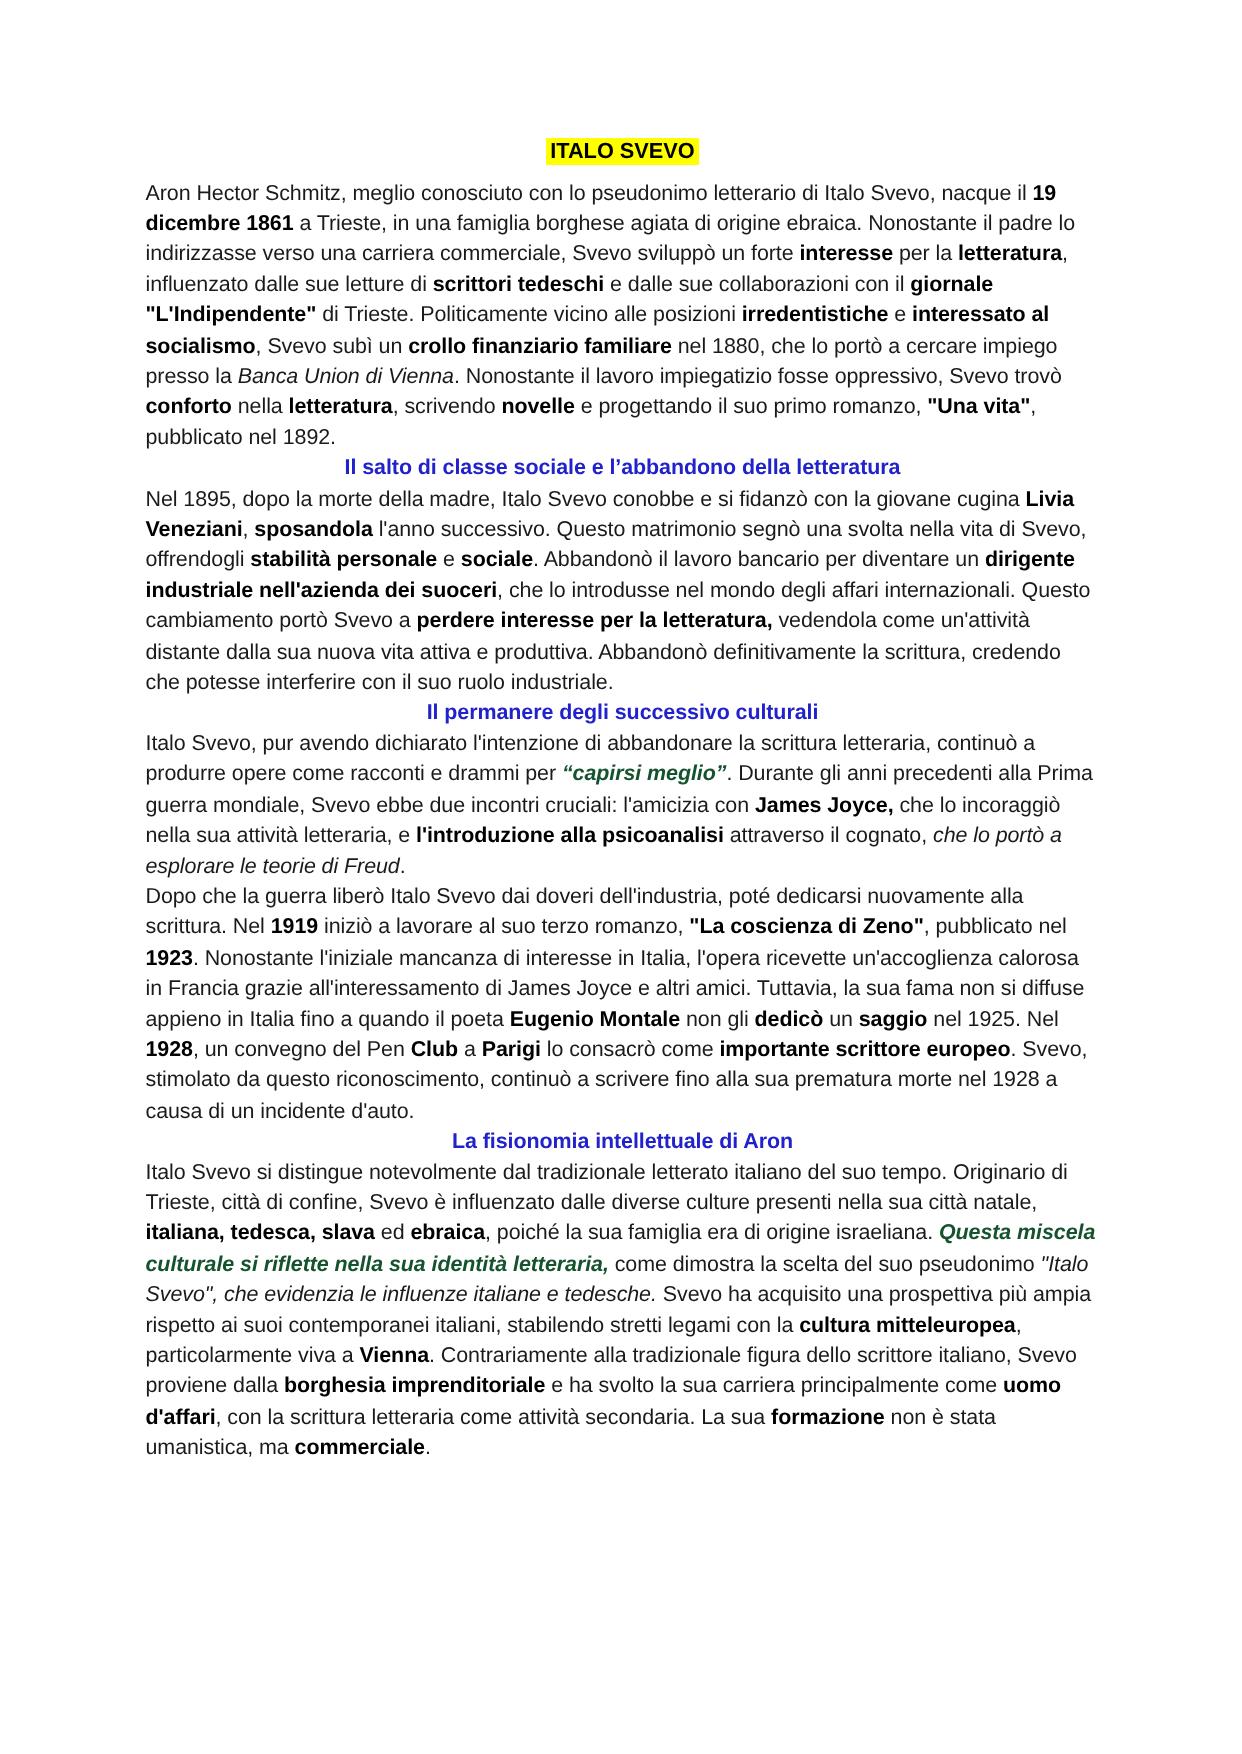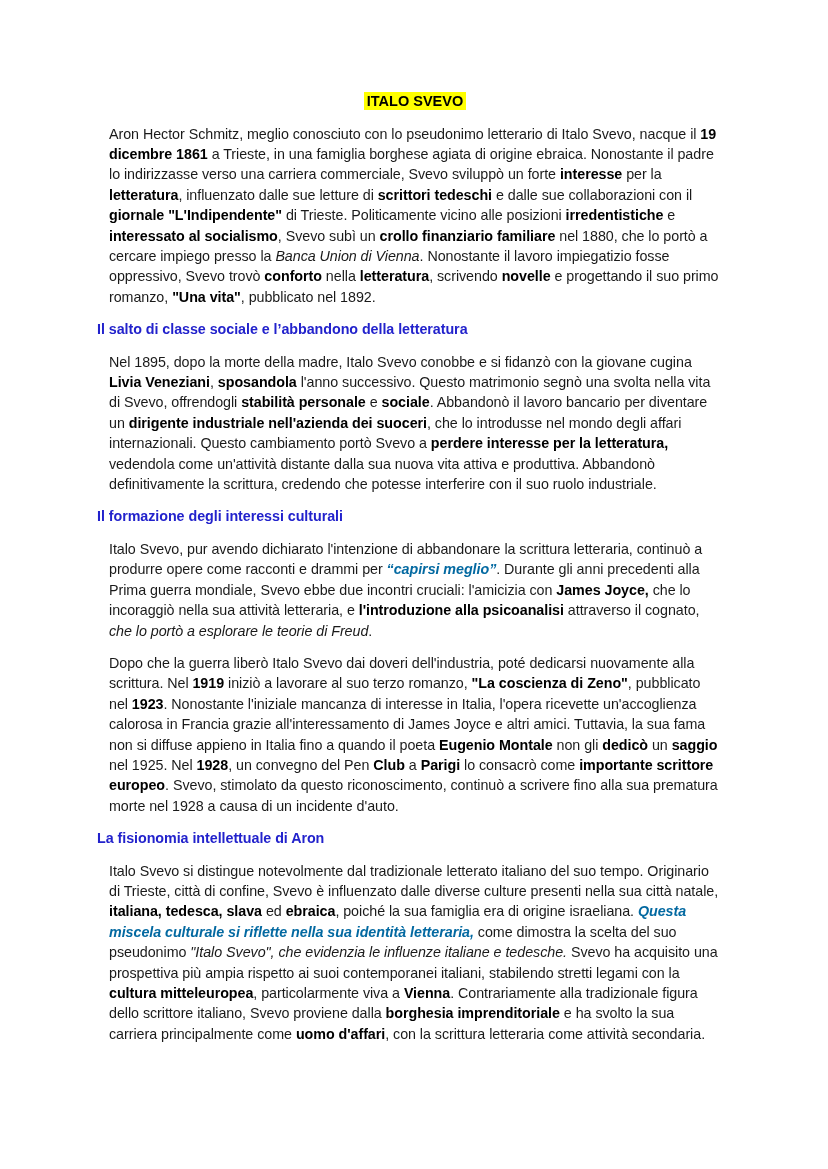--- a/index.html
+++ b/index.html
@@ -27,58 +27,59 @@
     font-size: 14.5px;
     color: #000000;
     margin: 0 0 7px 0;
     line-height: 1.35;
   }
   .doc-title .hl {
     background: #ffff00;
     padding: 1px 3px 1px 3px;
   }
   p.para {
-    margin: 12px;
+    margin: 0;
     font-size: 14.3px;
     color: #1a1a1a;
     line-height: 20.4px;
     text-align: left;
     letter-spacing: -0.05px;
   }
   h2.section {
     margin: 0;
     font-size: 14.3px;
     line-height: 20.4px;
     font-weight: bold;
     color: #2222cc;
     letter-spacing: -0.05px;
+    text-align: center;
   }
   .b { font-weight: bold; color: #000; }
   .i { font-style: italic; }
-  .bi { font-weight: bold; font-style: italic; color: #0369a1; }
+  .bi { font-weight: bold; font-style: italic; color: #14532d; }
   .page-number {
     position: absolute;
     left: 722px;
     top: 1098px;
     font-size: 14px;
     color: #111111;
     font-family: "Liberation Sans", sans-serif;
   }
 </style>
 </head>
 <body>
 
 <div class="page">
   <div class="content">
     <div class="doc-title"><span class="hl">ITALO SVEVO</span></div>
     <div id="blocks">
         <p class="para"><span>Aron Hector Schmitz, meglio conosciuto con lo pseudonimo letterario di Italo Svevo, nacque il </span><span class="b">19 dicembre 1861</span><span> a Trieste, in una famiglia borghese agiata di origine ebraica. Nonostante il padre lo indirizzasse verso una carriera commerciale, Svevo sviluppò un forte </span><span class="b">interesse</span><span> per la </span><span class="b">letteratura</span><span>, influenzato dalle sue letture di </span><span class="b">scrittori tedeschi</span><span> e dalle sue collaborazioni con il </span><span class="b">giornale "L'Indipendente"</span><span> di Trieste. Politicamente vicino alle posizioni </span><span class="b">irredentistiche</span><span> e </span><span class="b">interessato al socialismo</span><span>, Svevo subì un </span><span class="b">crollo finanziario familiare</span><span> nel 1880, che lo portò a cercare impiego presso la </span><span class="i">Banca Union di Vienna</span><span>. Nonostante il lavoro impiegatizio fosse oppressivo, Svevo trovò </span><span class="b">conforto</span><span> nella </span><span class="b">letteratura</span><span>, scrivendo </span><span class="b">novelle</span><span> e progettando il suo primo romanzo, </span><span class="b">"Una vita"</span><span>, pubblicato nel 1892.</span></p>
         <h2 class="section">Il salto di classe sociale e l’abbandono della letteratura</h2>
         <p class="para"><span>Nel 1895, dopo la morte della madre, Italo Svevo conobbe e si fidanzò con la giovane cugina </span><span class="b">Livia Veneziani</span><span>, </span><span class="b">sposandola</span><span> l'anno successivo. Questo matrimonio segnò una svolta nella vita di Svevo, offrendogli </span><span class="b">stabilità personale</span><span> e </span><span class="b">sociale</span><span>. Abbandonò il lavoro bancario per diventare un </span><span class="b">dirigente industriale nell'azienda dei suoceri</span><span>, che lo introdusse nel mondo degli affari internazionali. Questo cambiamento portò Svevo a </span><span class="b">perdere interesse per la letteratura,</span><span> vedendola come un'attività distante dalla sua nuova vita attiva e produttiva. Abbandonò definitivamente la scrittura, credendo che potesse interferire con il suo ruolo industriale.</span></p>
-        <h2 class="section">Il formazione degli interessi culturali</h2>
+        <h2 class="section">Il permanere degli successivo culturali</h2>
         <p class="para"><span>Italo Svevo, pur avendo dichiarato l'intenzione di abbandonare la scrittura letteraria, continuò a produrre opere come racconti e drammi per </span><span class="bi">“capirsi meglio”</span><span>. Durante gli anni precedenti alla Prima guerra mondiale, Svevo ebbe due incontri cruciali: l'amicizia con </span><span class="b">James Joyce,</span><span> che lo incoraggiò nella sua attività letteraria, e </span><span class="b">l'introduzione alla psicoanalisi</span><span> attraverso il cognato, </span><span class="i">che lo portò a esplorare le teorie di Freud</span><span>.</span></p>
         <p class="para"><span>Dopo che la guerra liberò Italo Svevo dai doveri dell'industria, poté dedicarsi nuovamente alla scrittura. Nel </span><span class="b">1919</span><span> iniziò a lavorare al suo terzo romanzo, </span><span class="b">"La coscienza di Zeno"</span><span>, pubblicato nel </span><span class="b">1923</span><span>. Nonostante l'iniziale mancanza di interesse in Italia, l'opera ricevette un'accoglienza calorosa in Francia grazie all'interessamento di James Joyce e altri amici. Tuttavia, la sua fama non si diffuse appieno in Italia fino a quando il poeta </span><span class="b">Eugenio Montale</span><span> non gli </span><span class="b">dedicò</span><span> un </span><span class="b">saggio</span><span> nel 1925. Nel </span><span class="b">1928</span><span>, un convegno del Pen </span><span class="b">Club</span><span> a </span><span class="b">Parigi</span><span> lo consacrò come </span><span class="b">importante scrittore europeo</span><span>. Svevo, stimolato da questo riconoscimento, continuò a scrivere fino alla sua prematura morte nel 1928 a causa di un incidente d'auto.</span></p>
         <h2 class="section">La fisionomia intellettuale di Aron</h2>
         <p class="para"><span>Italo Svevo si distingue notevolmente dal tradizionale letterato italiano del suo tempo. Originario di Trieste, città di confine, Svevo è influenzato dalle diverse culture presenti nella sua città natale, </span><span class="b">italiana, tedesca, slava</span><span> ed </span><span class="b">ebraica</span><span>, poiché la sua famiglia era di origine israeliana. </span><span class="bi">Questa miscela culturale si riflette nella sua identità letteraria,</span><span> come dimostra la scelta del suo pseudonimo </span><span class="i">"Italo Svevo", che evidenzia le influenze italiane e tedesche.</span><span> Svevo ha acquisito una prospettiva più ampia rispetto ai suoi contemporanei italiani, stabilendo stretti legami con la </span><span class="b">cultura mitteleuropea</span><span>, particolarmente viva a </span><span class="b">Vienna</span><span>. Contrariamente alla tradizionale figura dello scrittore italiano, Svevo proviene dalla </span><span class="b">borghesia imprenditoriale</span><span> e ha svolto la sua carriera principalmente come </span><span class="b">uomo d'affari</span><span>, con la scrittura letteraria come attività secondaria. La sua </span><span class="b">formazione</span><span> non è stata umanistica, ma </span><span class="b">commerciale</span><span>.</span></p>
       </div>
   </div>
   <div class="page-number">1</div>
 </div>
 
 </body></html>

